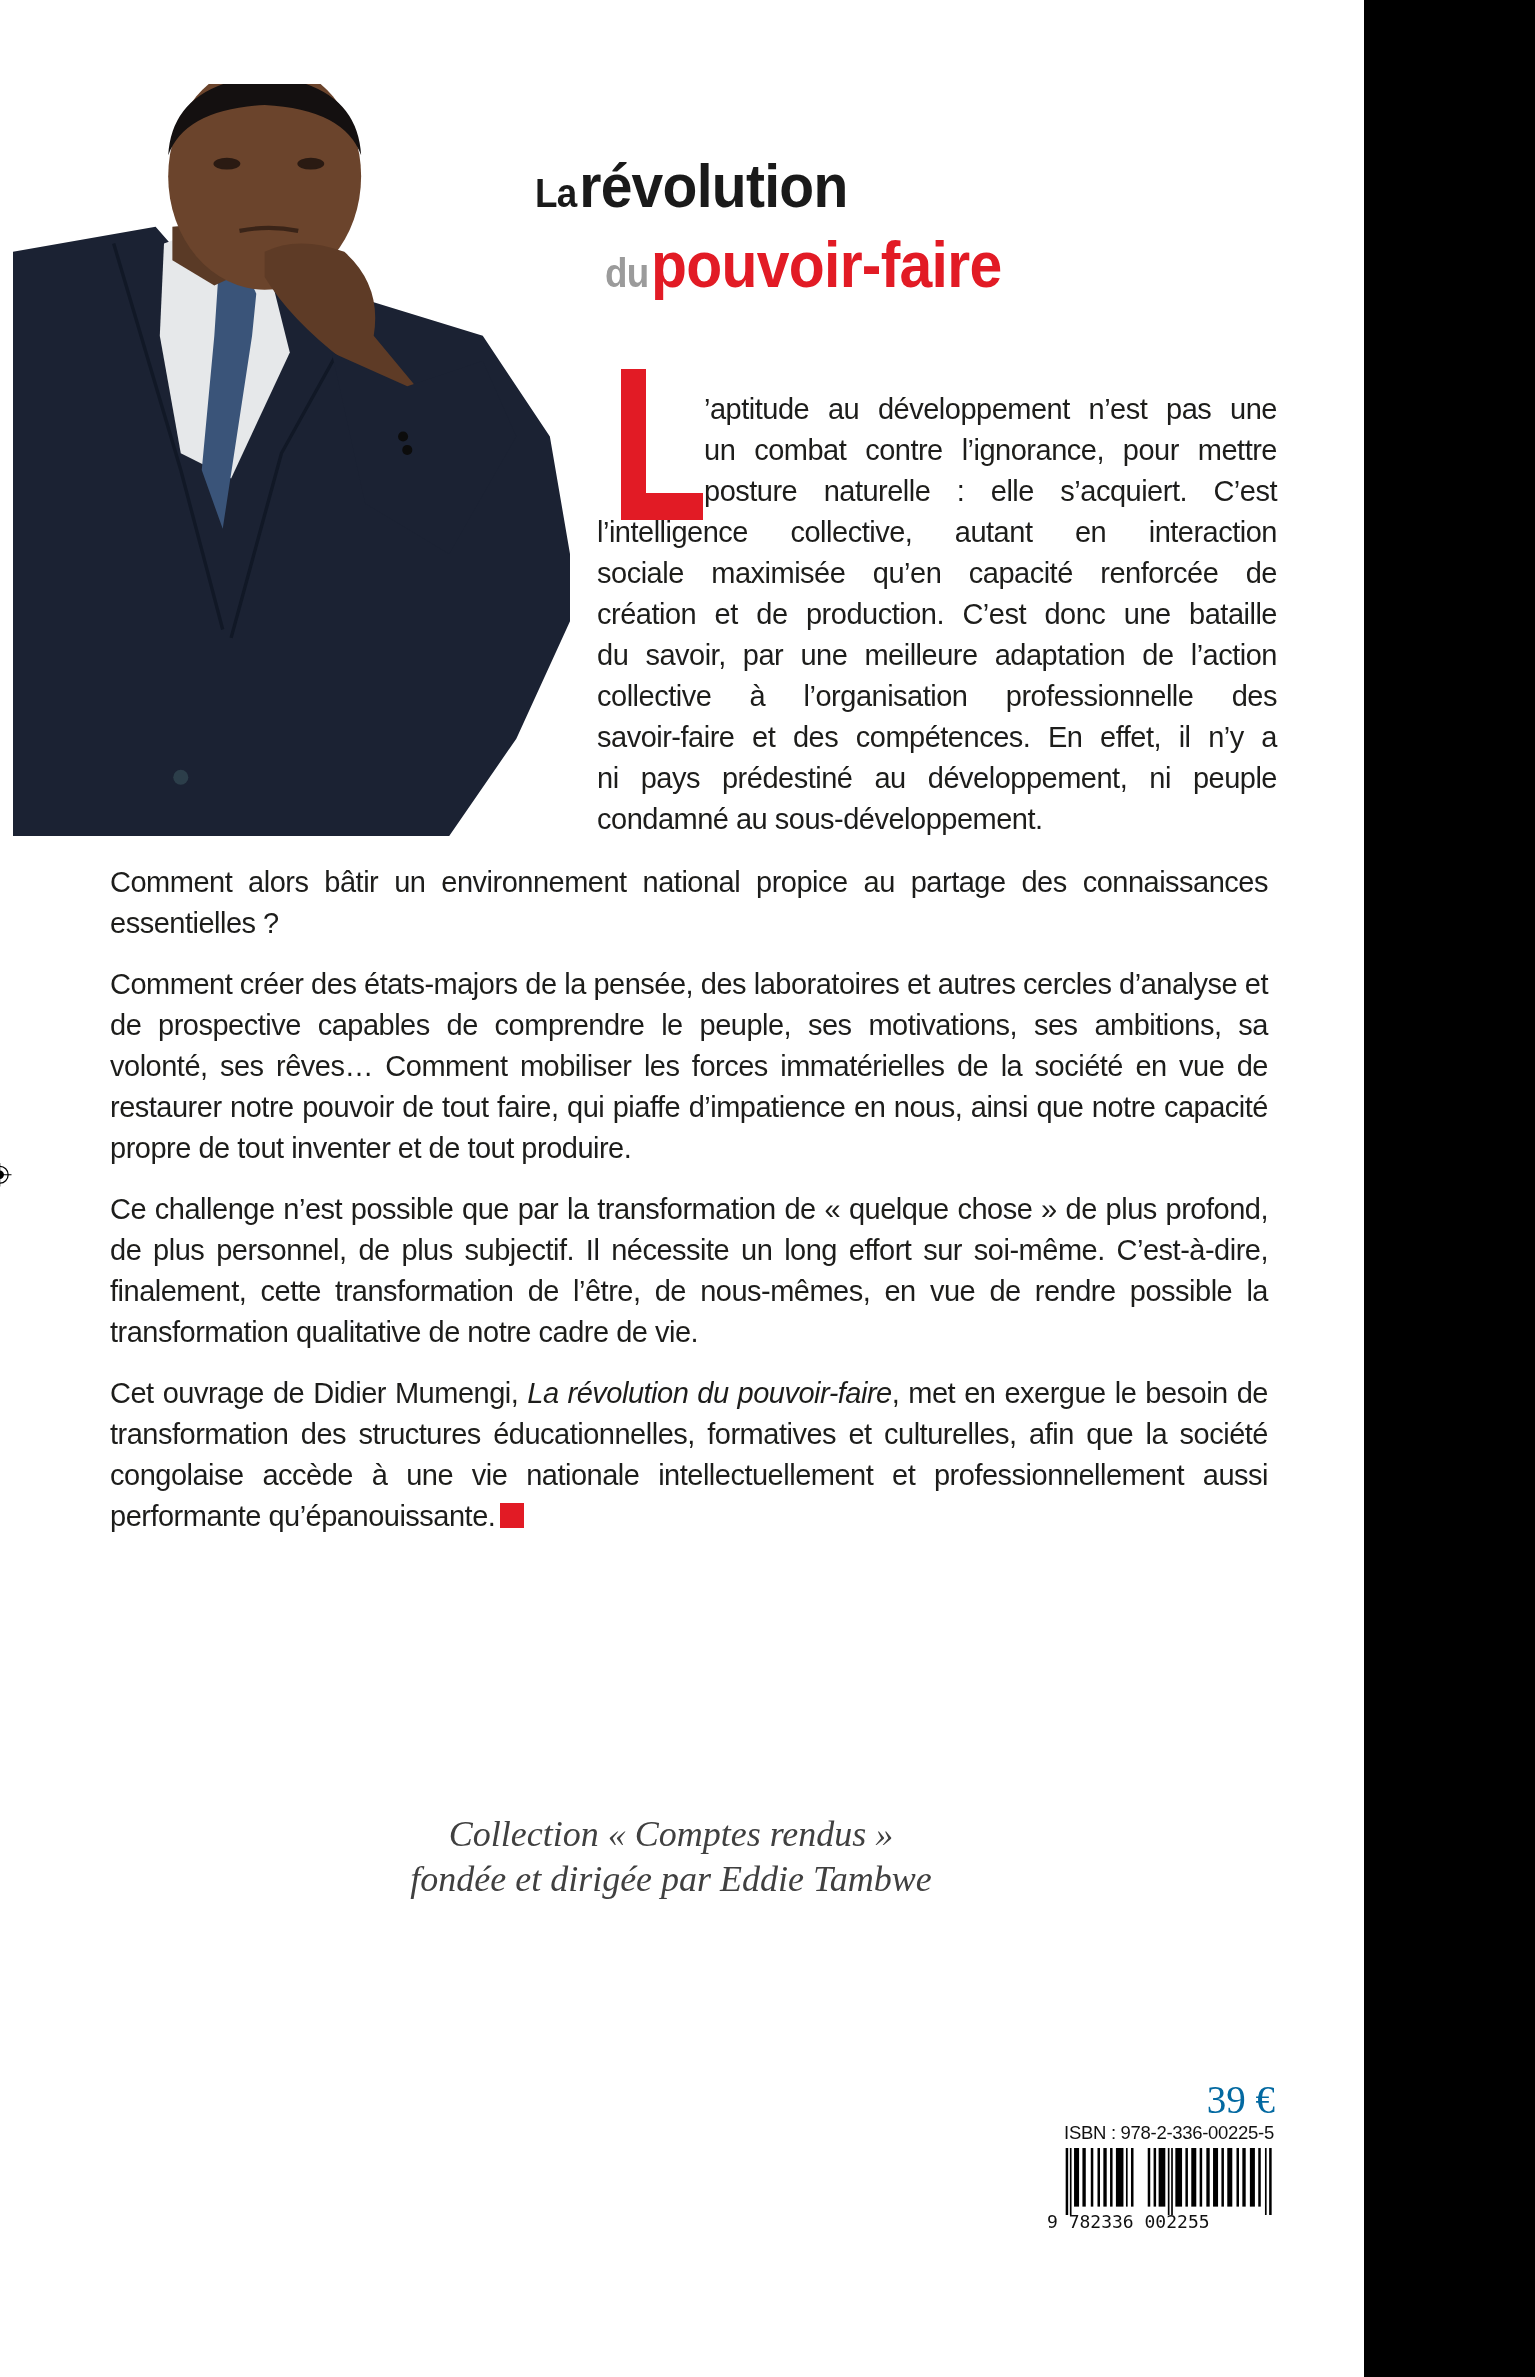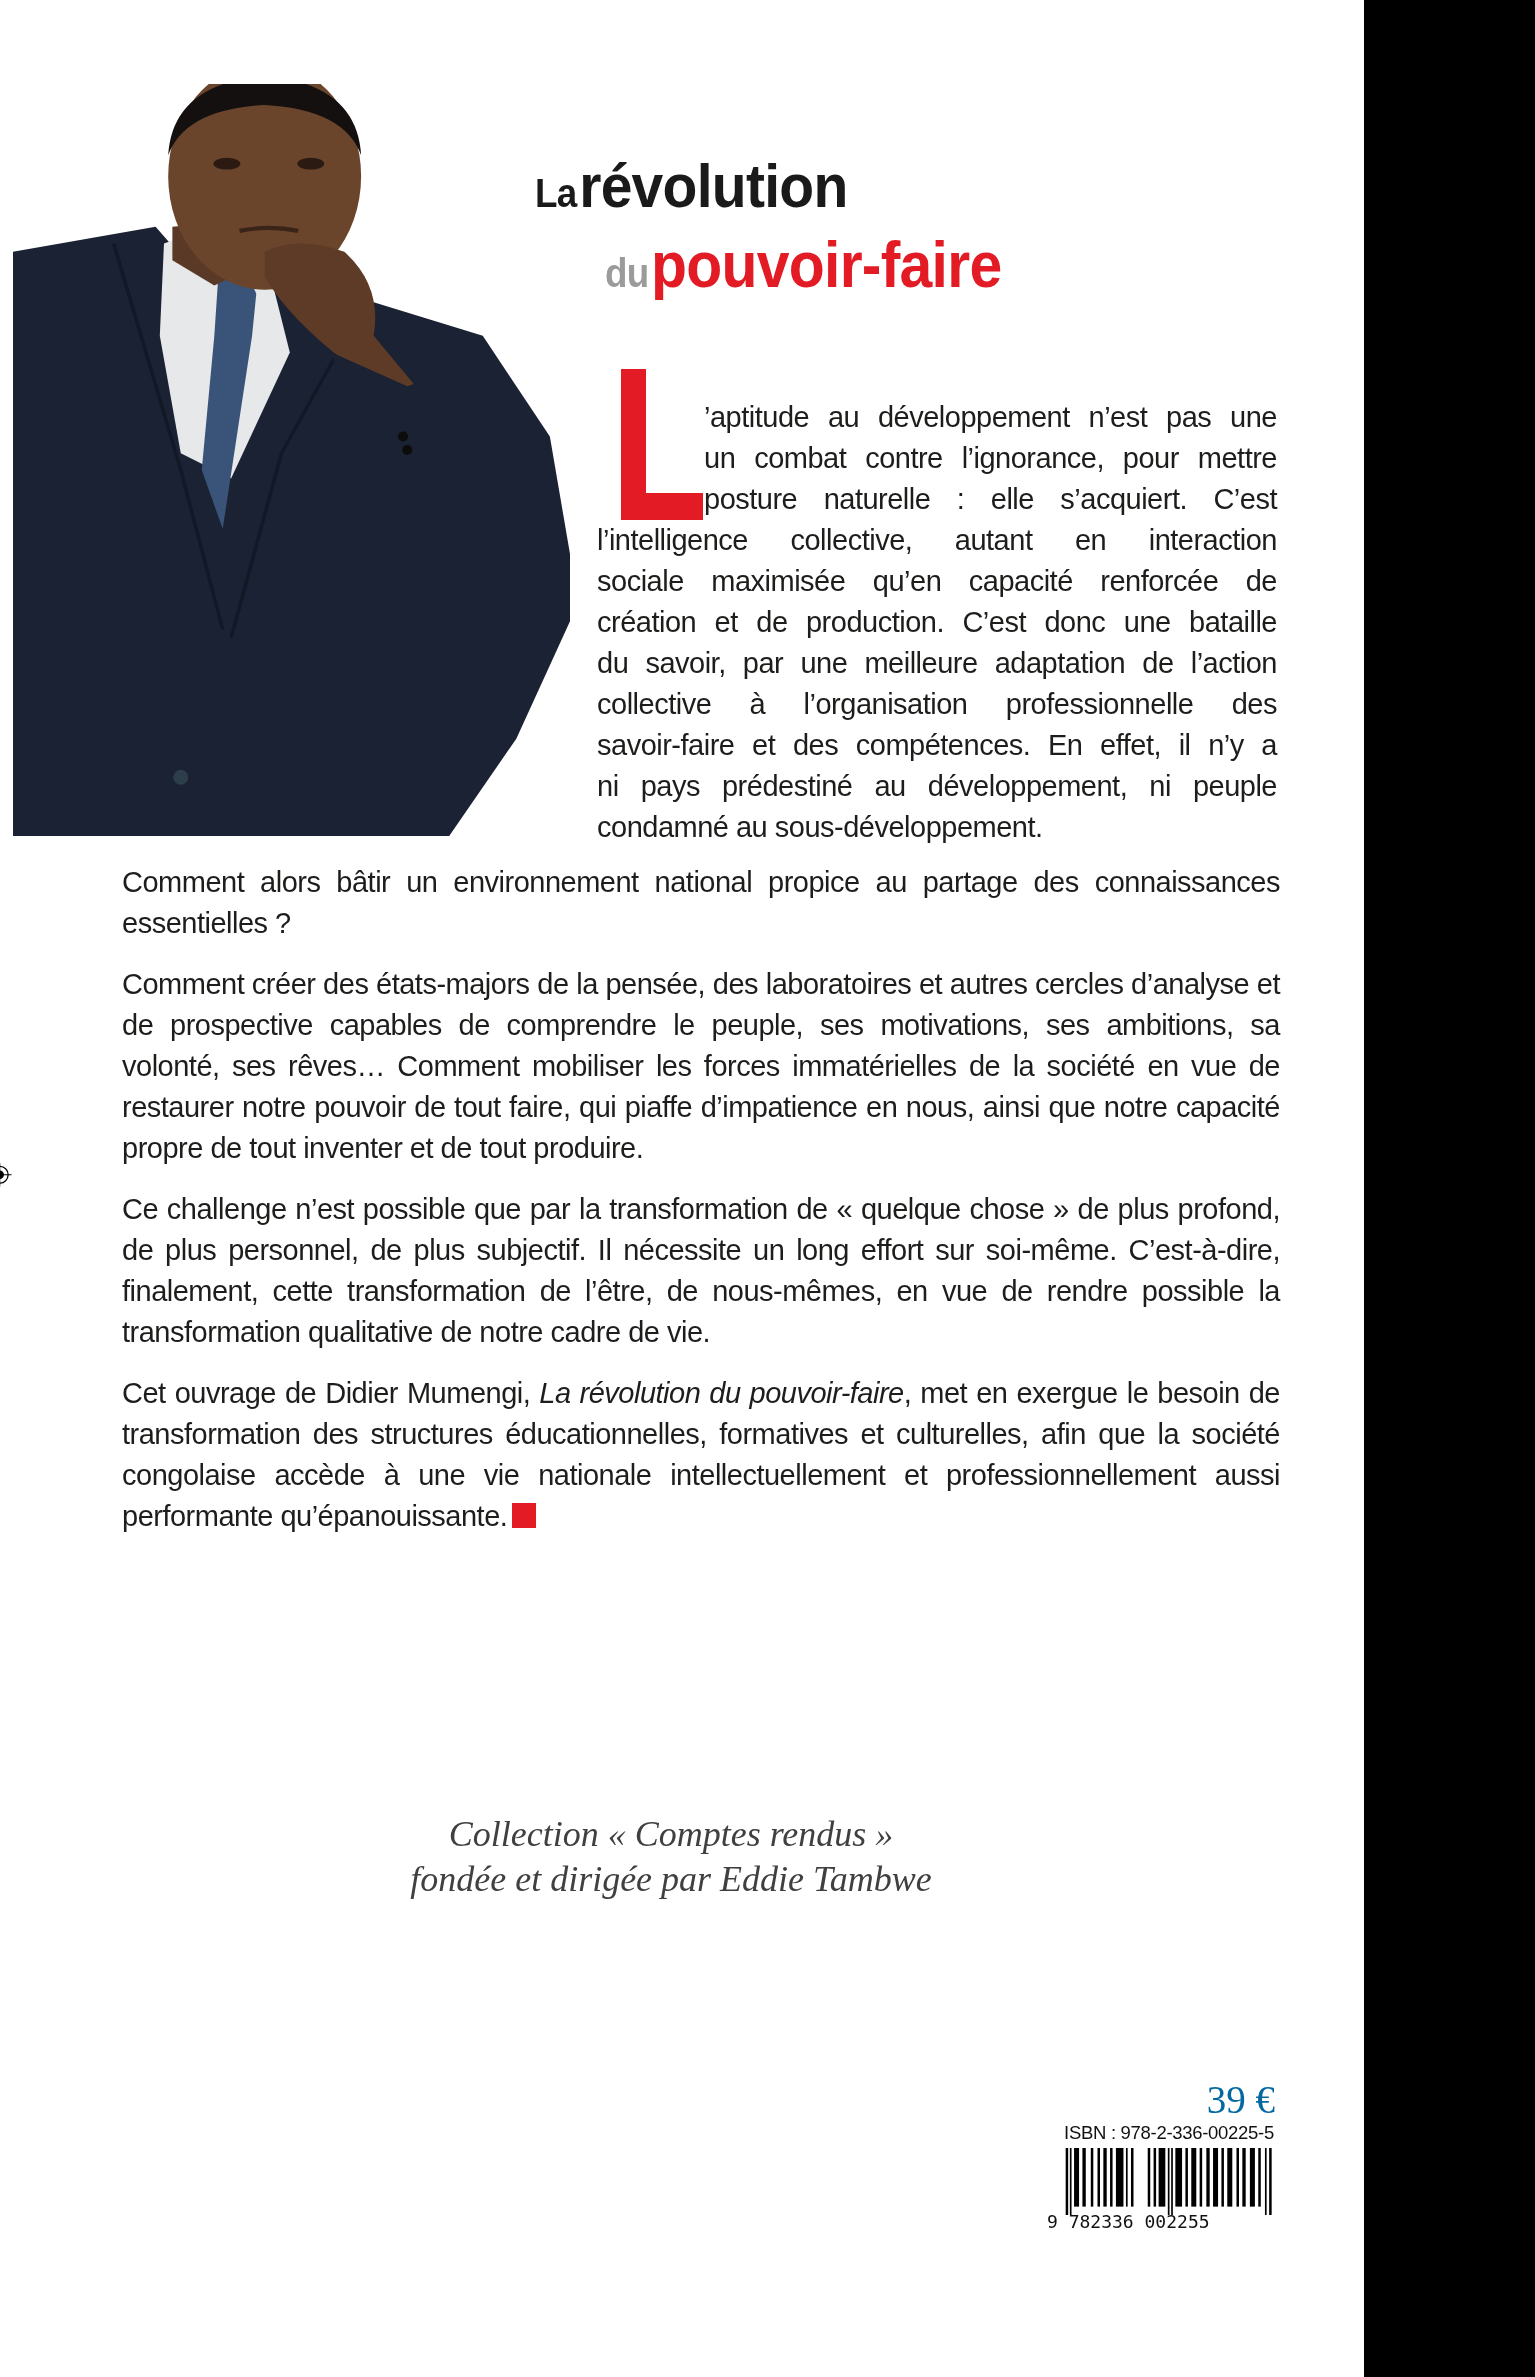--- a/index.html
+++ b/index.html
@@ -44,21 +44,21 @@
     font-size: 29px; line-height: 41px; color: #1d1d1b;
     text-align: justify;
     font-family: "Liberation Sans", sans-serif;
     letter-spacing: -0.5px;
   }
   .intro .line { display: block; text-align: justify; text-align-last: justify; white-space: nowrap; }
   .intro .indent { padding-left: 107px; }
   .intro .last { text-align-last: left; }
 
   .main {
-    position: absolute; left: 122px; top: 862px; width: 1158px;
+    position: absolute; left: 110px; top: 862px; width: 1158px;
   }
   .main p {
     margin: 0 0 20px 0;
   }
   .red-square {
     display: inline-block; width: 23.5px; height: 25px; background: #e21b25;
     vertical-align: -1.7px; margin-left: 5px;
   }
 
   .collection {
@@ -146,21 +146,21 @@
     <span class="t-du">du</span>
     <span class="t-pf">pouvoir-faire</span>
   </span>
 </div>
 
 <div class="intro body-text">
   <div class="dropcap">
     <div class="v"></div>
       <div class="h"></div>
   </div>
-  <span class="line indent" style="margin-top:28px">’aptitude au développement n’est pas une</span>
+  <span class="line indent" style="margin-top:20px">’aptitude au développement n’est pas une</span>
   <span class="line indent">un combat contre l’ignorance, pour mettre</span>
   <span class="line indent">posture naturelle : elle s’acquiert. C’est</span>
   <span class="line">l’intelligence collective, autant en interaction</span>
   <span class="line">sociale maximisée qu’en capacité renforcée de</span>
   <span class="line">création et de production. C’est donc une bataille</span>
   <span class="line">du savoir, par une meilleure adaptation de l’action</span>
   <span class="line">collective à l’organisation professionnelle des</span>
   <span class="line">savoir-faire et des compétences. En effet, il n’y a</span>
   <span class="line">ni pays prédestiné au développement, ni peuple</span>
   <span class="line last">condamné au sous-développement.</span>

